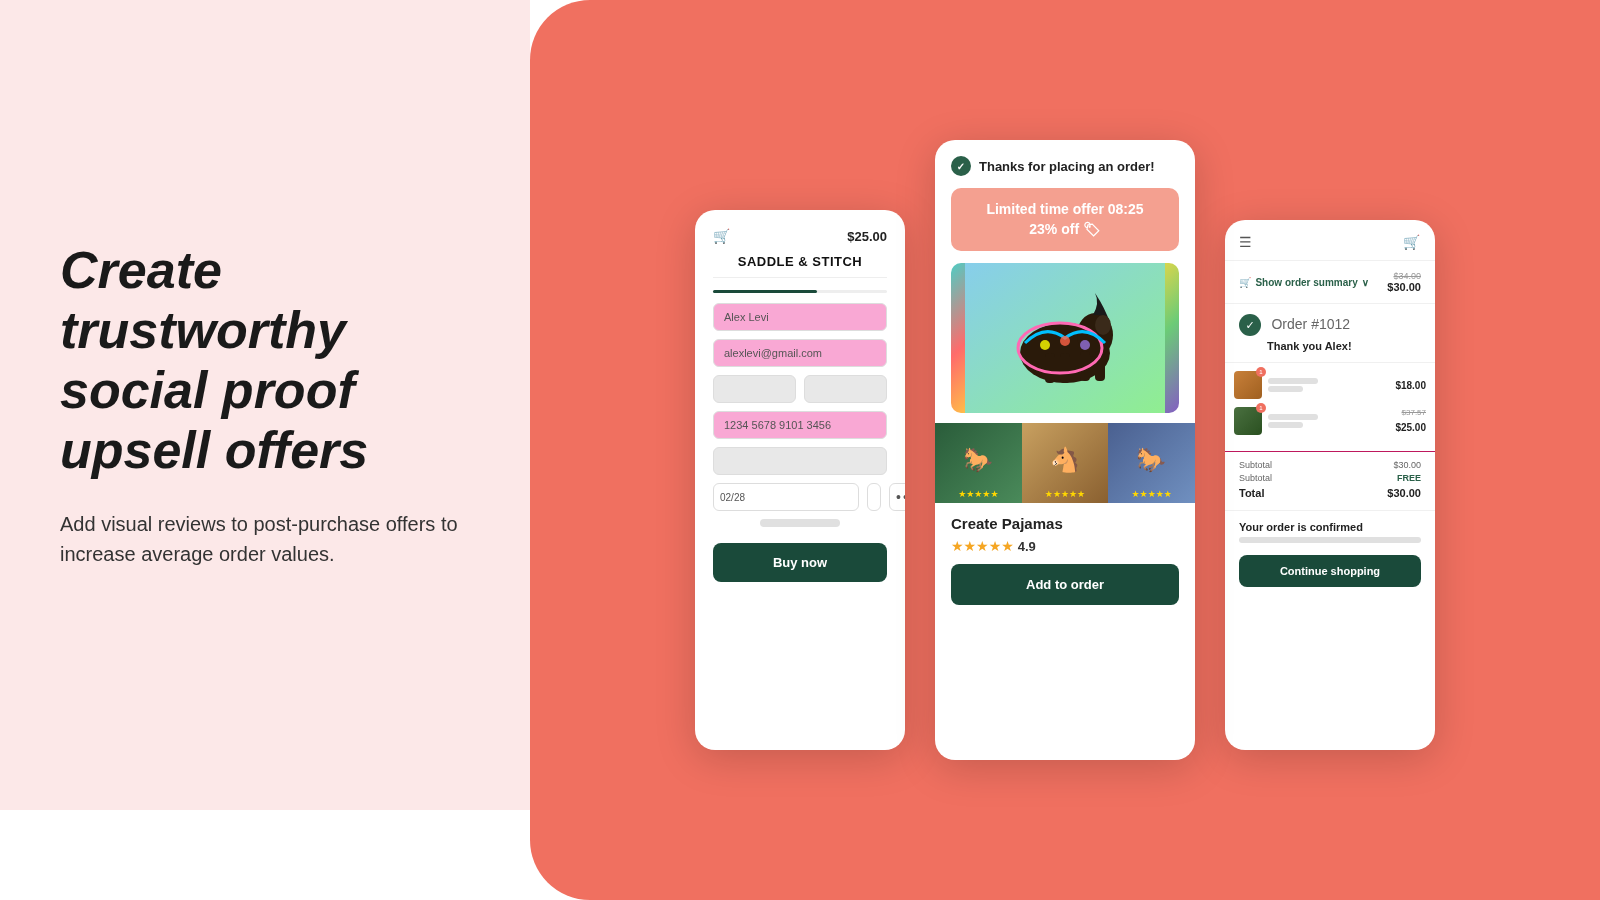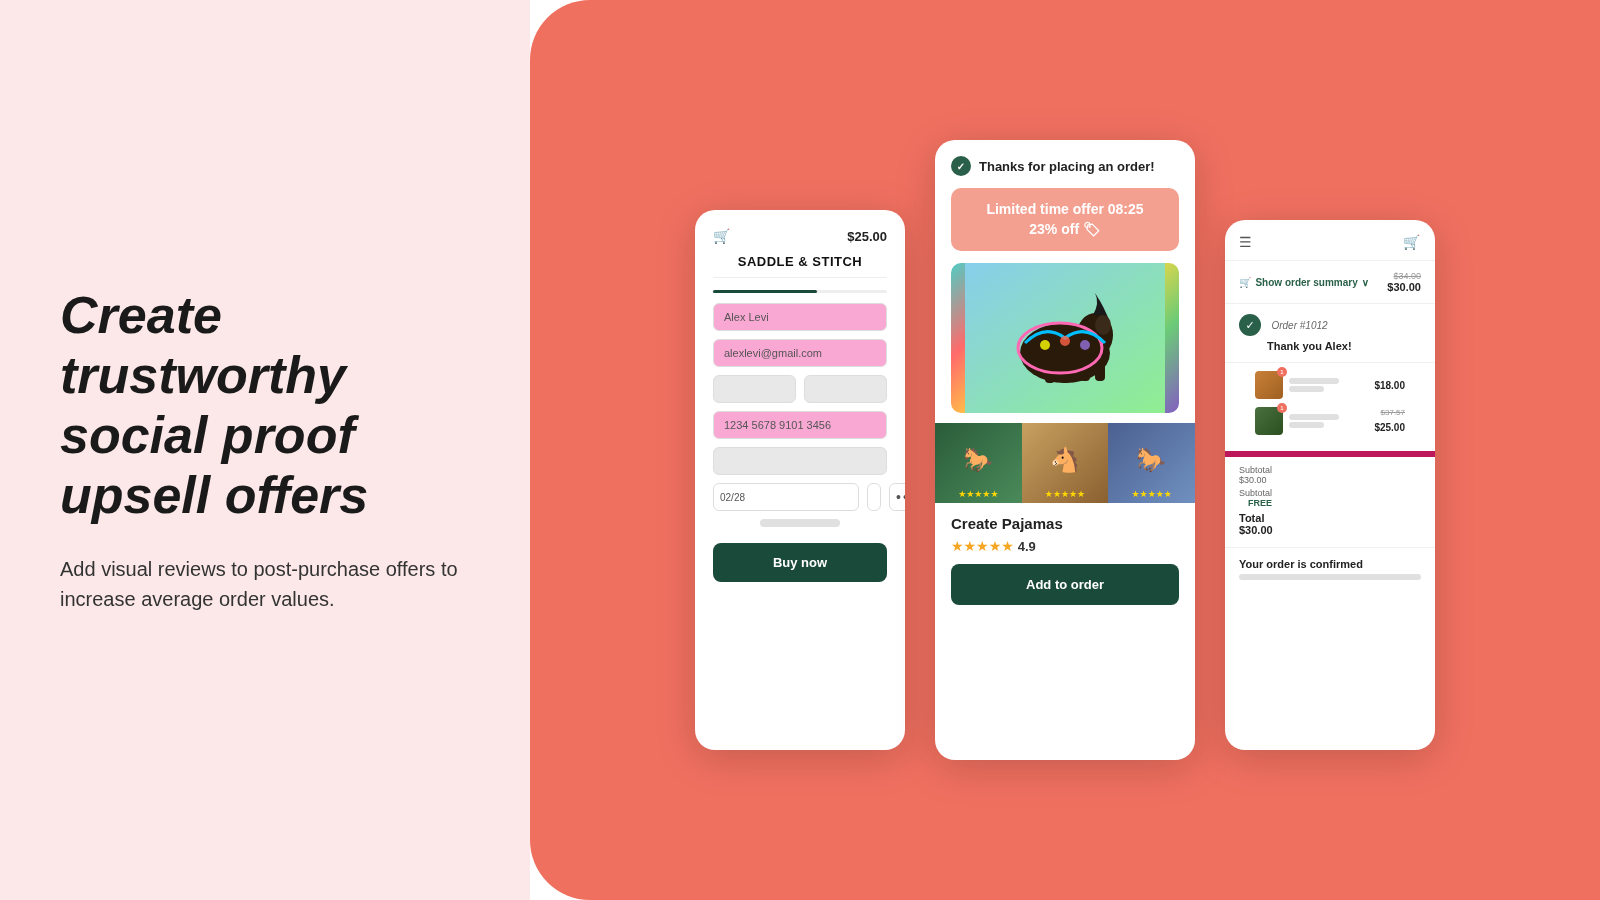--- a/index.html
+++ b/index.html
@@ -7,21 +7,21 @@
       width: 1600px;
       height: 900px;
       display: flex;
       font-family: -apple-system, BlinkMacSystemFont, 'Segoe UI', sans-serif;
       overflow: hidden;
     }
 
     
     .left-panel {
       width: 530px;
-      height: 900px;
+      height: 810px;
       background: #fce8e8;
       display: flex;
       align-items: center;
       padding: 60px 60px 60px 60px;
       flex-shrink: 0;
     }
     .left-content {}
     .left-title {
       font-size: 52px;
       font-weight: 800;
@@ -368,22 +368,22 @@
       border-radius: 50%;
       display: inline-flex;
       align-items: center;
       justify-content: center;
       color: #fff;
       font-size: 11px;
       margin-right: 6px;
       vertical-align: middle;
     }
     .order-items {
-      padding: 8px 30px;
-      border-bottom: 6px solid #be185d;
+      padding: 8px 9px;
+      border-bottom: 1px solid #be185d;
     }
     .order-item-row {
       display: flex;
       align-items: center;
       justify-content: space-between;
       margin-bottom: 8px;
     }
     .order-item-left {
       display: flex;
       align-items: center;
@@ -431,21 +431,20 @@
     .order-totals {
       padding: 8px 14px;
       border-bottom: 1px solid #f0f0f0;
     }
     .totals-row {
       display: flex;
       justify-content: space-between;
       font-size: 9px;
       color: #666;
       margin-bottom: 3px;
-      flex-direction: column;
     }
     .totals-row.total {
       font-size: 11px;
       font-weight: 700;
       color: #222;
       margin-top: 4px;
     }
     .totals-val-green {
       color: #2a6049;
       font-weight: 700;
@@ -622,21 +621,21 @@
         <span>∨</span>
       </div>
       <div class="order-summary-price">
         <span class="price-strikethrough">$34.00</span>
         <span class="price-current">$30.00</span>
       </div>
     </div>
 
     <div class="order-confirmed-section">
       <span class="check-circle-order">✓</span>
-      <span class="order-number" style="display:inline; font-size:10px; color:#666;font-style:italic;">Order #1012</span>
+      <span class="order-number" style="display:inline; font-size:14px; color:#666;">Order #1012</span>
       <div class="thank-you-text" style="margin-top:4px; padding-left:28px;">Thank you Alex!</div>
     </div>
 
     <div class="order-items">
       <div class="order-item-row">
         <div class="order-item-left">
           <div class="item-thumb item-thumb-1">
             <div class="item-badge">1</div>
           </div>
           <div class="item-text-lines">
@@ -674,16 +673,17 @@
       </div>
       <div class="totals-row total">
         <span>Total</span>
         <span>$30.00</span>
       </div>
     </div>
 
     <div class="confirmed-section">
       <div class="confirmed-title">Your order is confirmed</div>
       <div class="confirmed-subtitle"></div>
+      <button class="continue-shopping-btn">Continue shopping</button>
     </div>
   </div>
 
 </div>
 
 </body></html>

